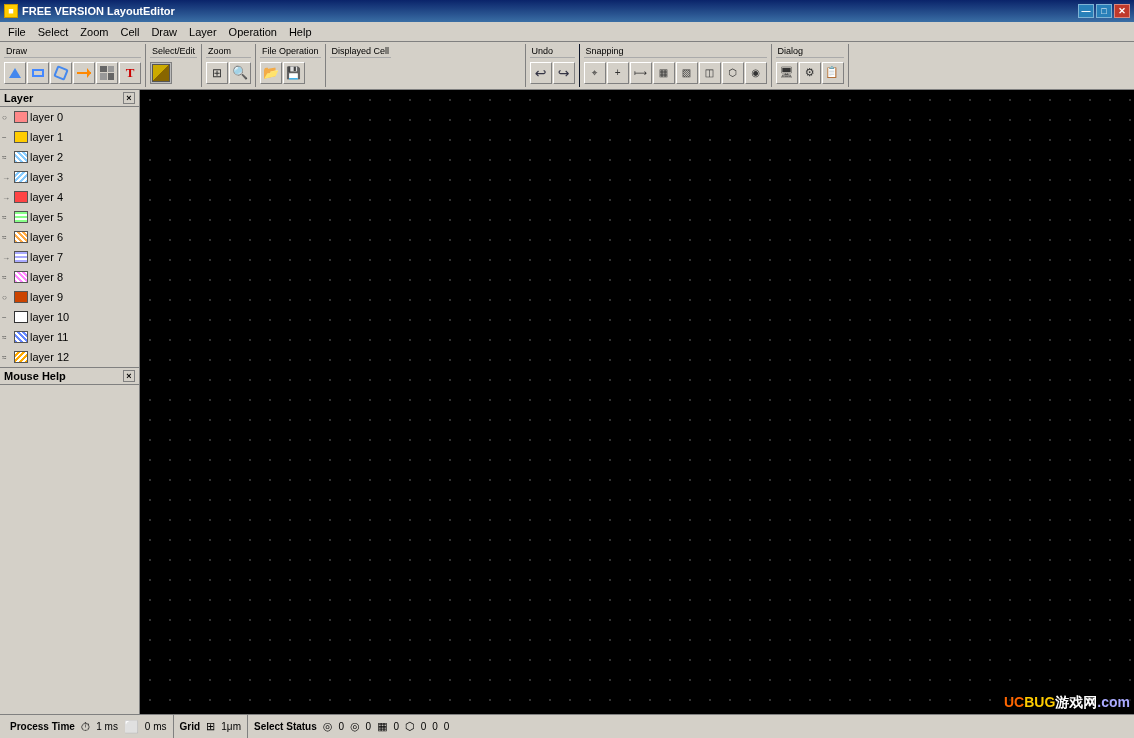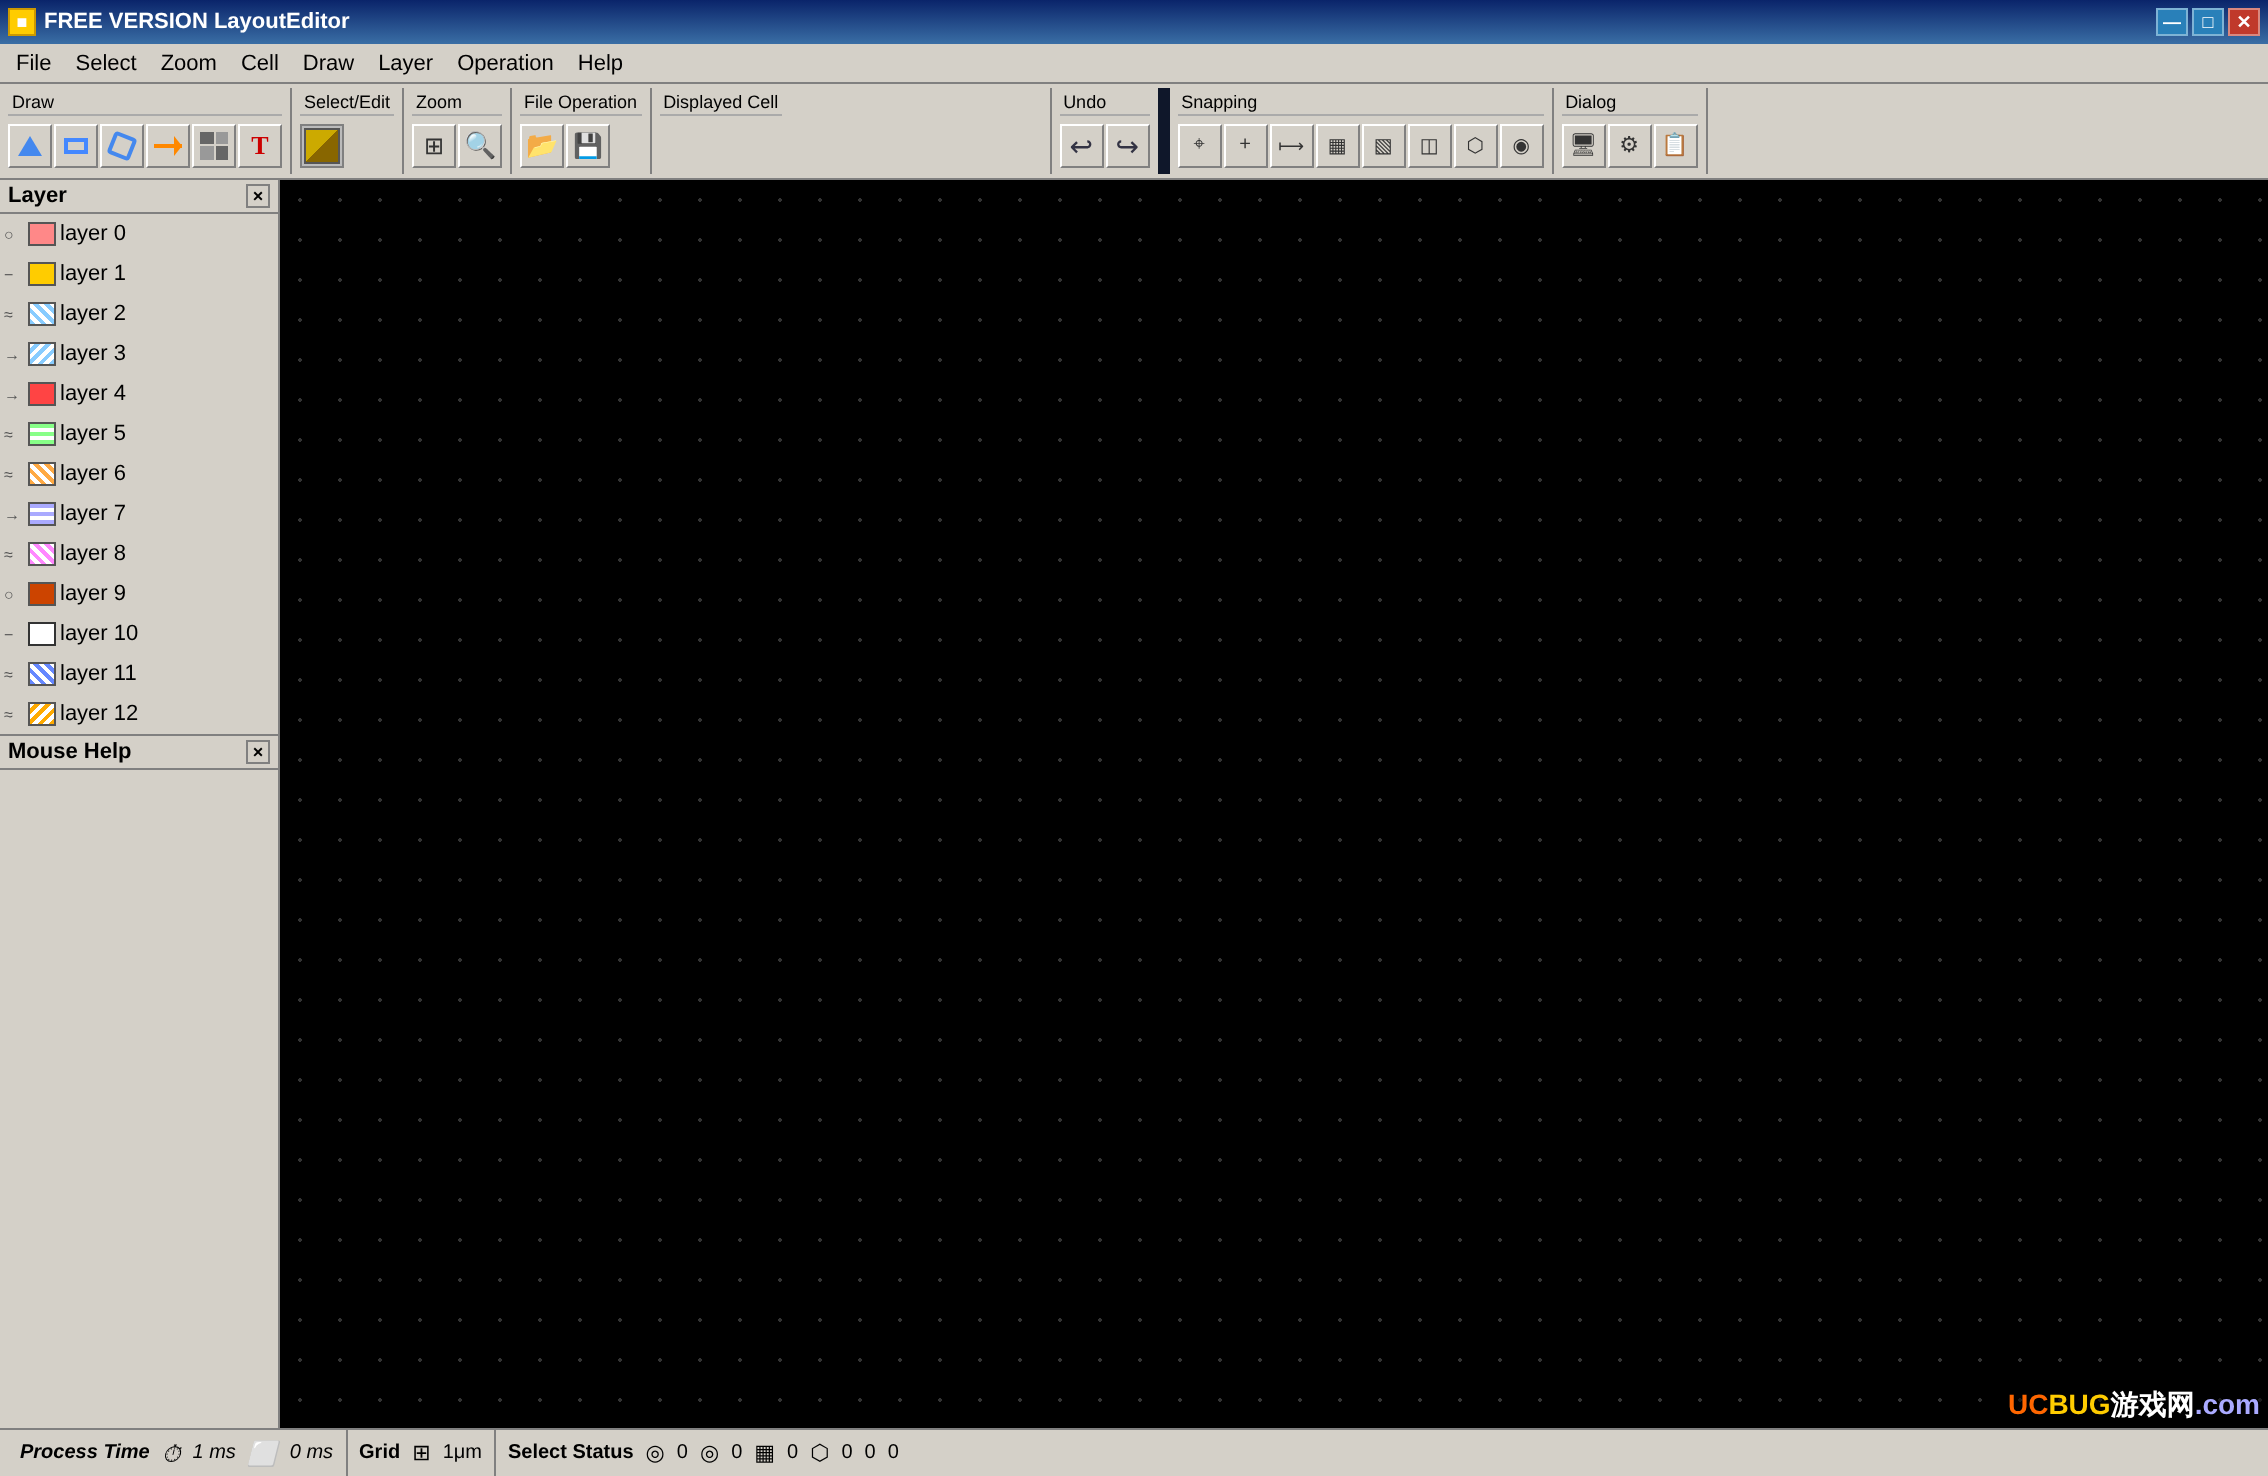--- a/index.html
+++ b/index.html
@@ -137,21 +137,21 @@
       border: 1px inset #808080;
       font-size: 11px;
       padding: 0 2px;
       color: #000;
     }
 
     
     .undo-group {
       display: flex;
       flex-direction: column;
-      border-right: 6px solid #0f172a;
+      border-right: 1px solid #0f172a;
       padding: 0 4px;
     }
 
     
     .snap-group {
       display: flex;
       flex-direction: column;
       border-right: 1px solid #808080;
       padding: 0 4px;
     }
@@ -612,21 +612,21 @@
       <span class="watermark-text">
         <span class="uc">UC</span><span class="bug">BUG</span>游戏网<span class="cn">.com</span>
       </span>
     </div>
   </div>
 
 </div>
 
 <div id="statusbar">
 
-  <div class="status-section" style="gap:6px;font-style:italic;">
+  <div class="status-section" style="gap:6px;">
     <span class="status-label">Process Time</span>
     <span style="font-size:12px;">⏱</span>
     <span class="status-value">1 ms</span>
     <span style="font-size:12px;">⬜</span>
     <span class="status-value">0 ms</span>
   </div>
 
   <div class="status-section" style="gap:6px;">
     <span class="status-label">Grid</span>
     <span style="font-size:11px;">⊞</span>

